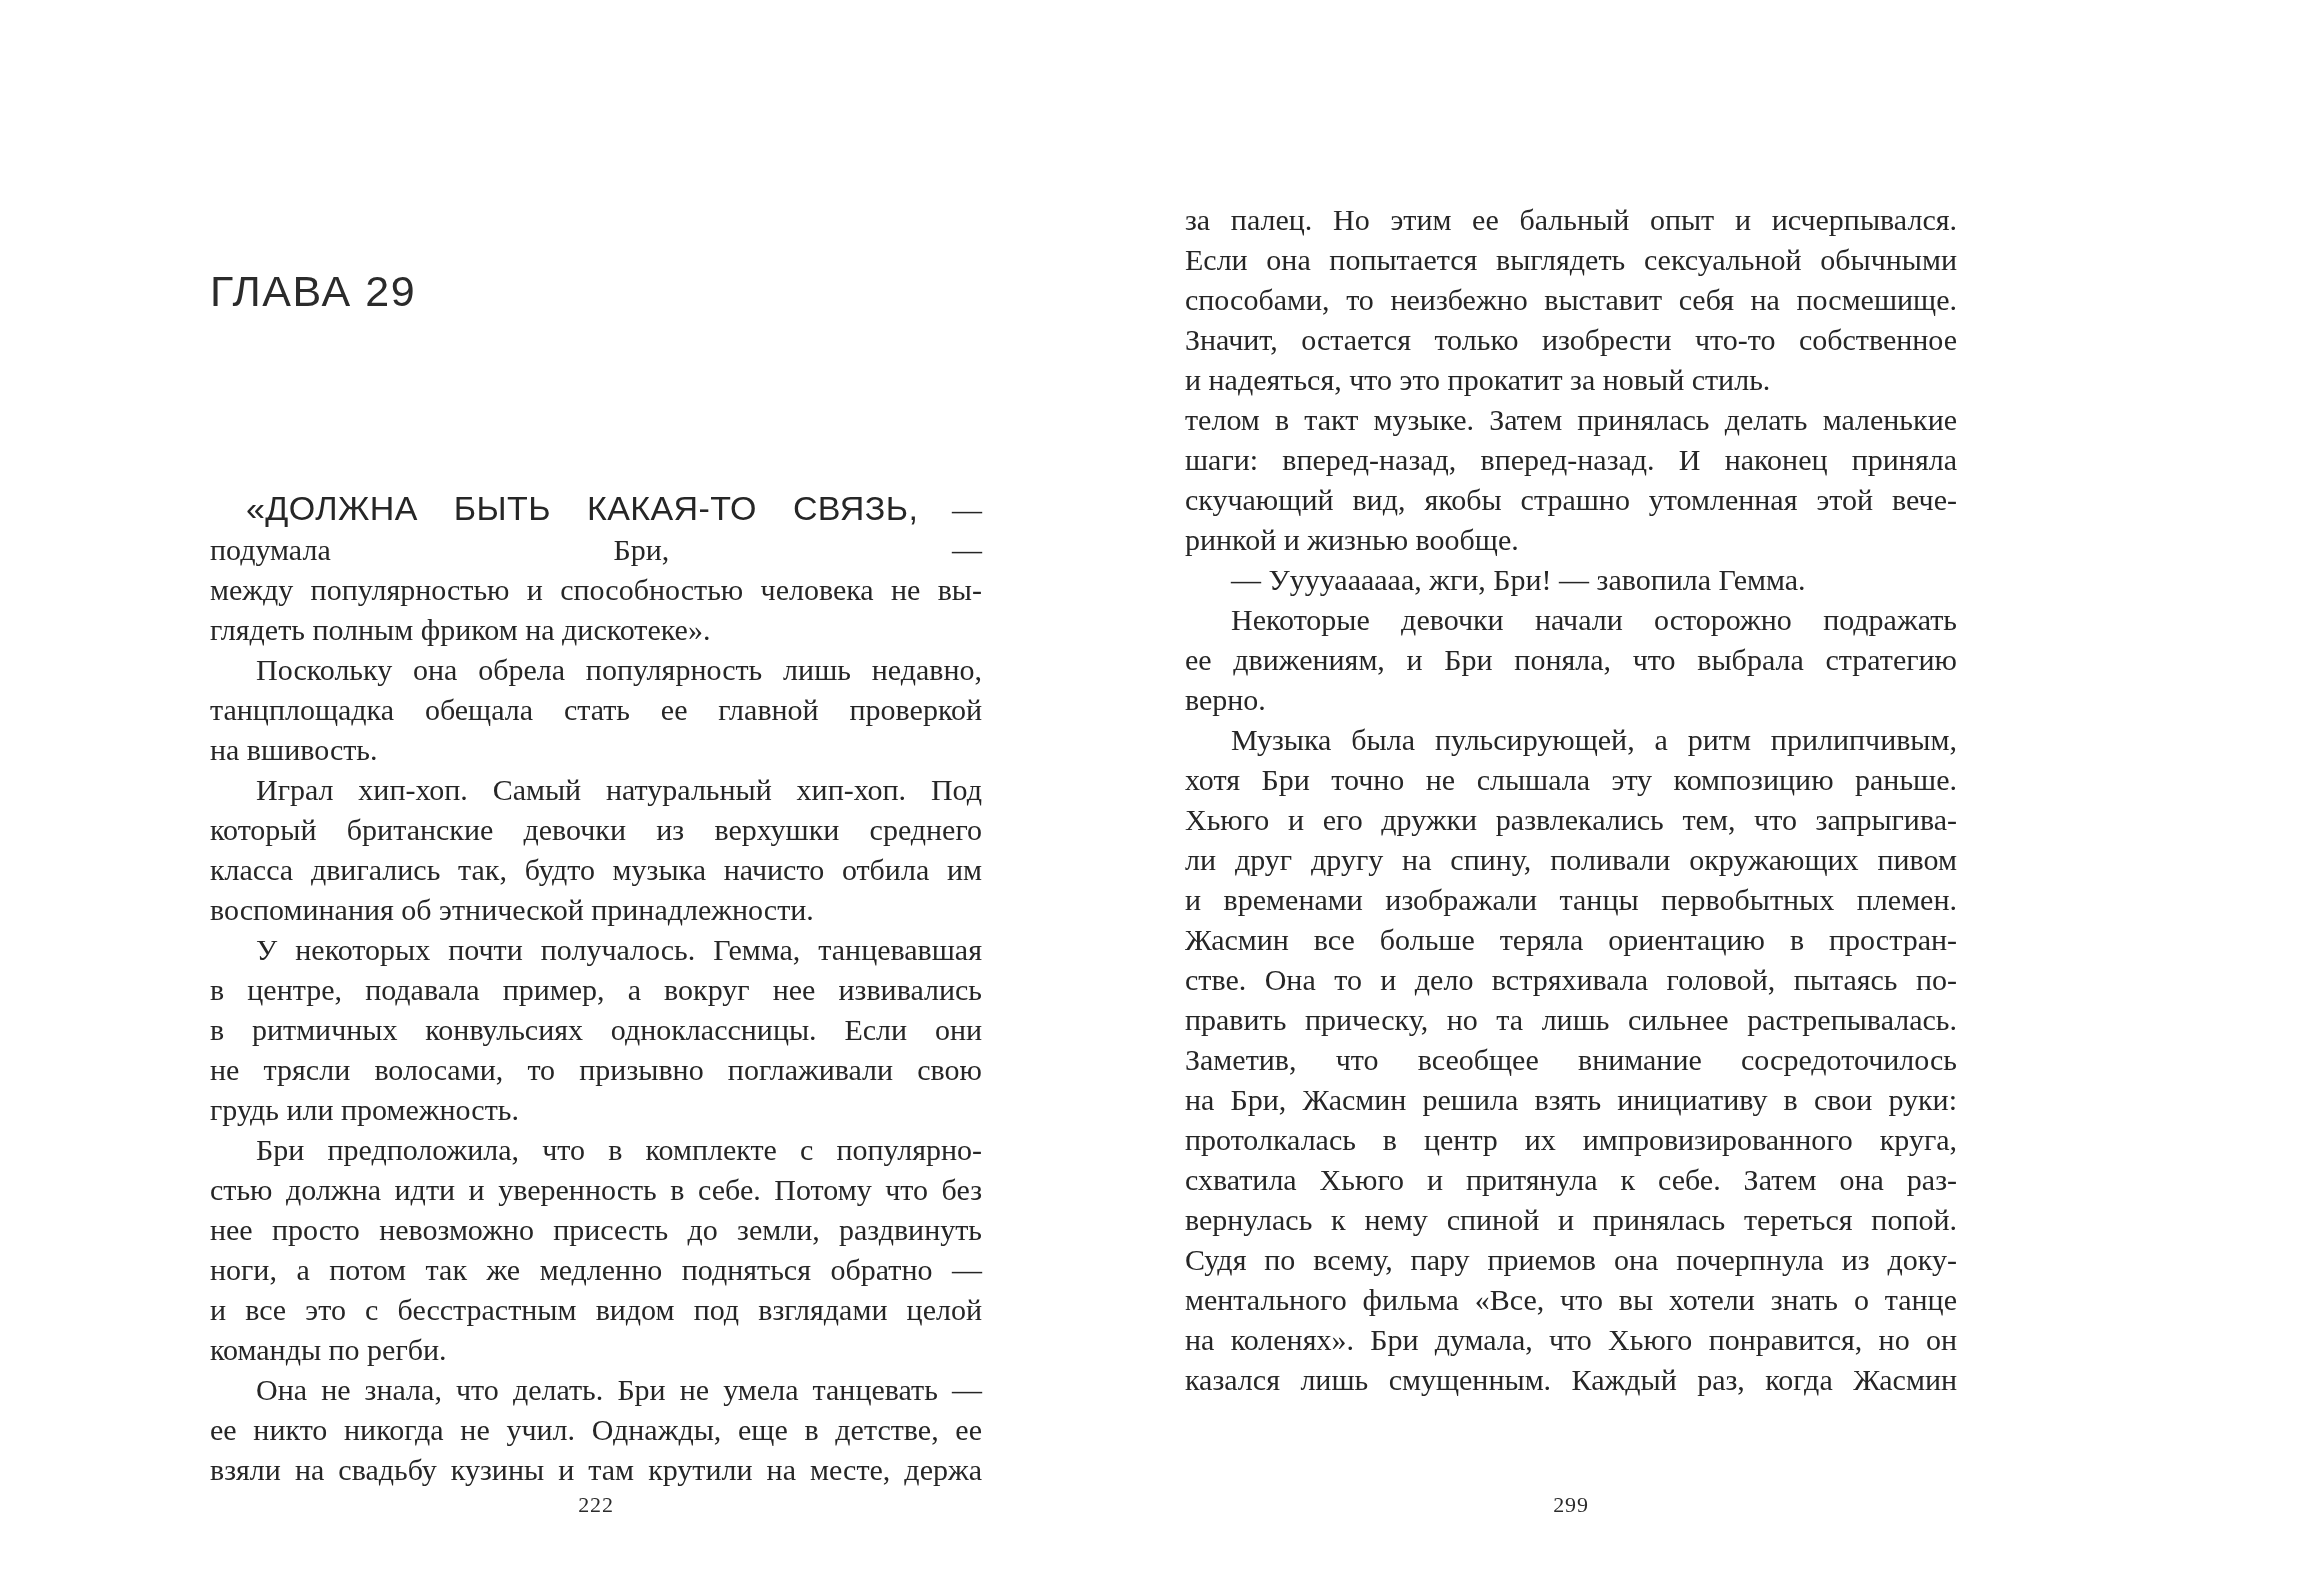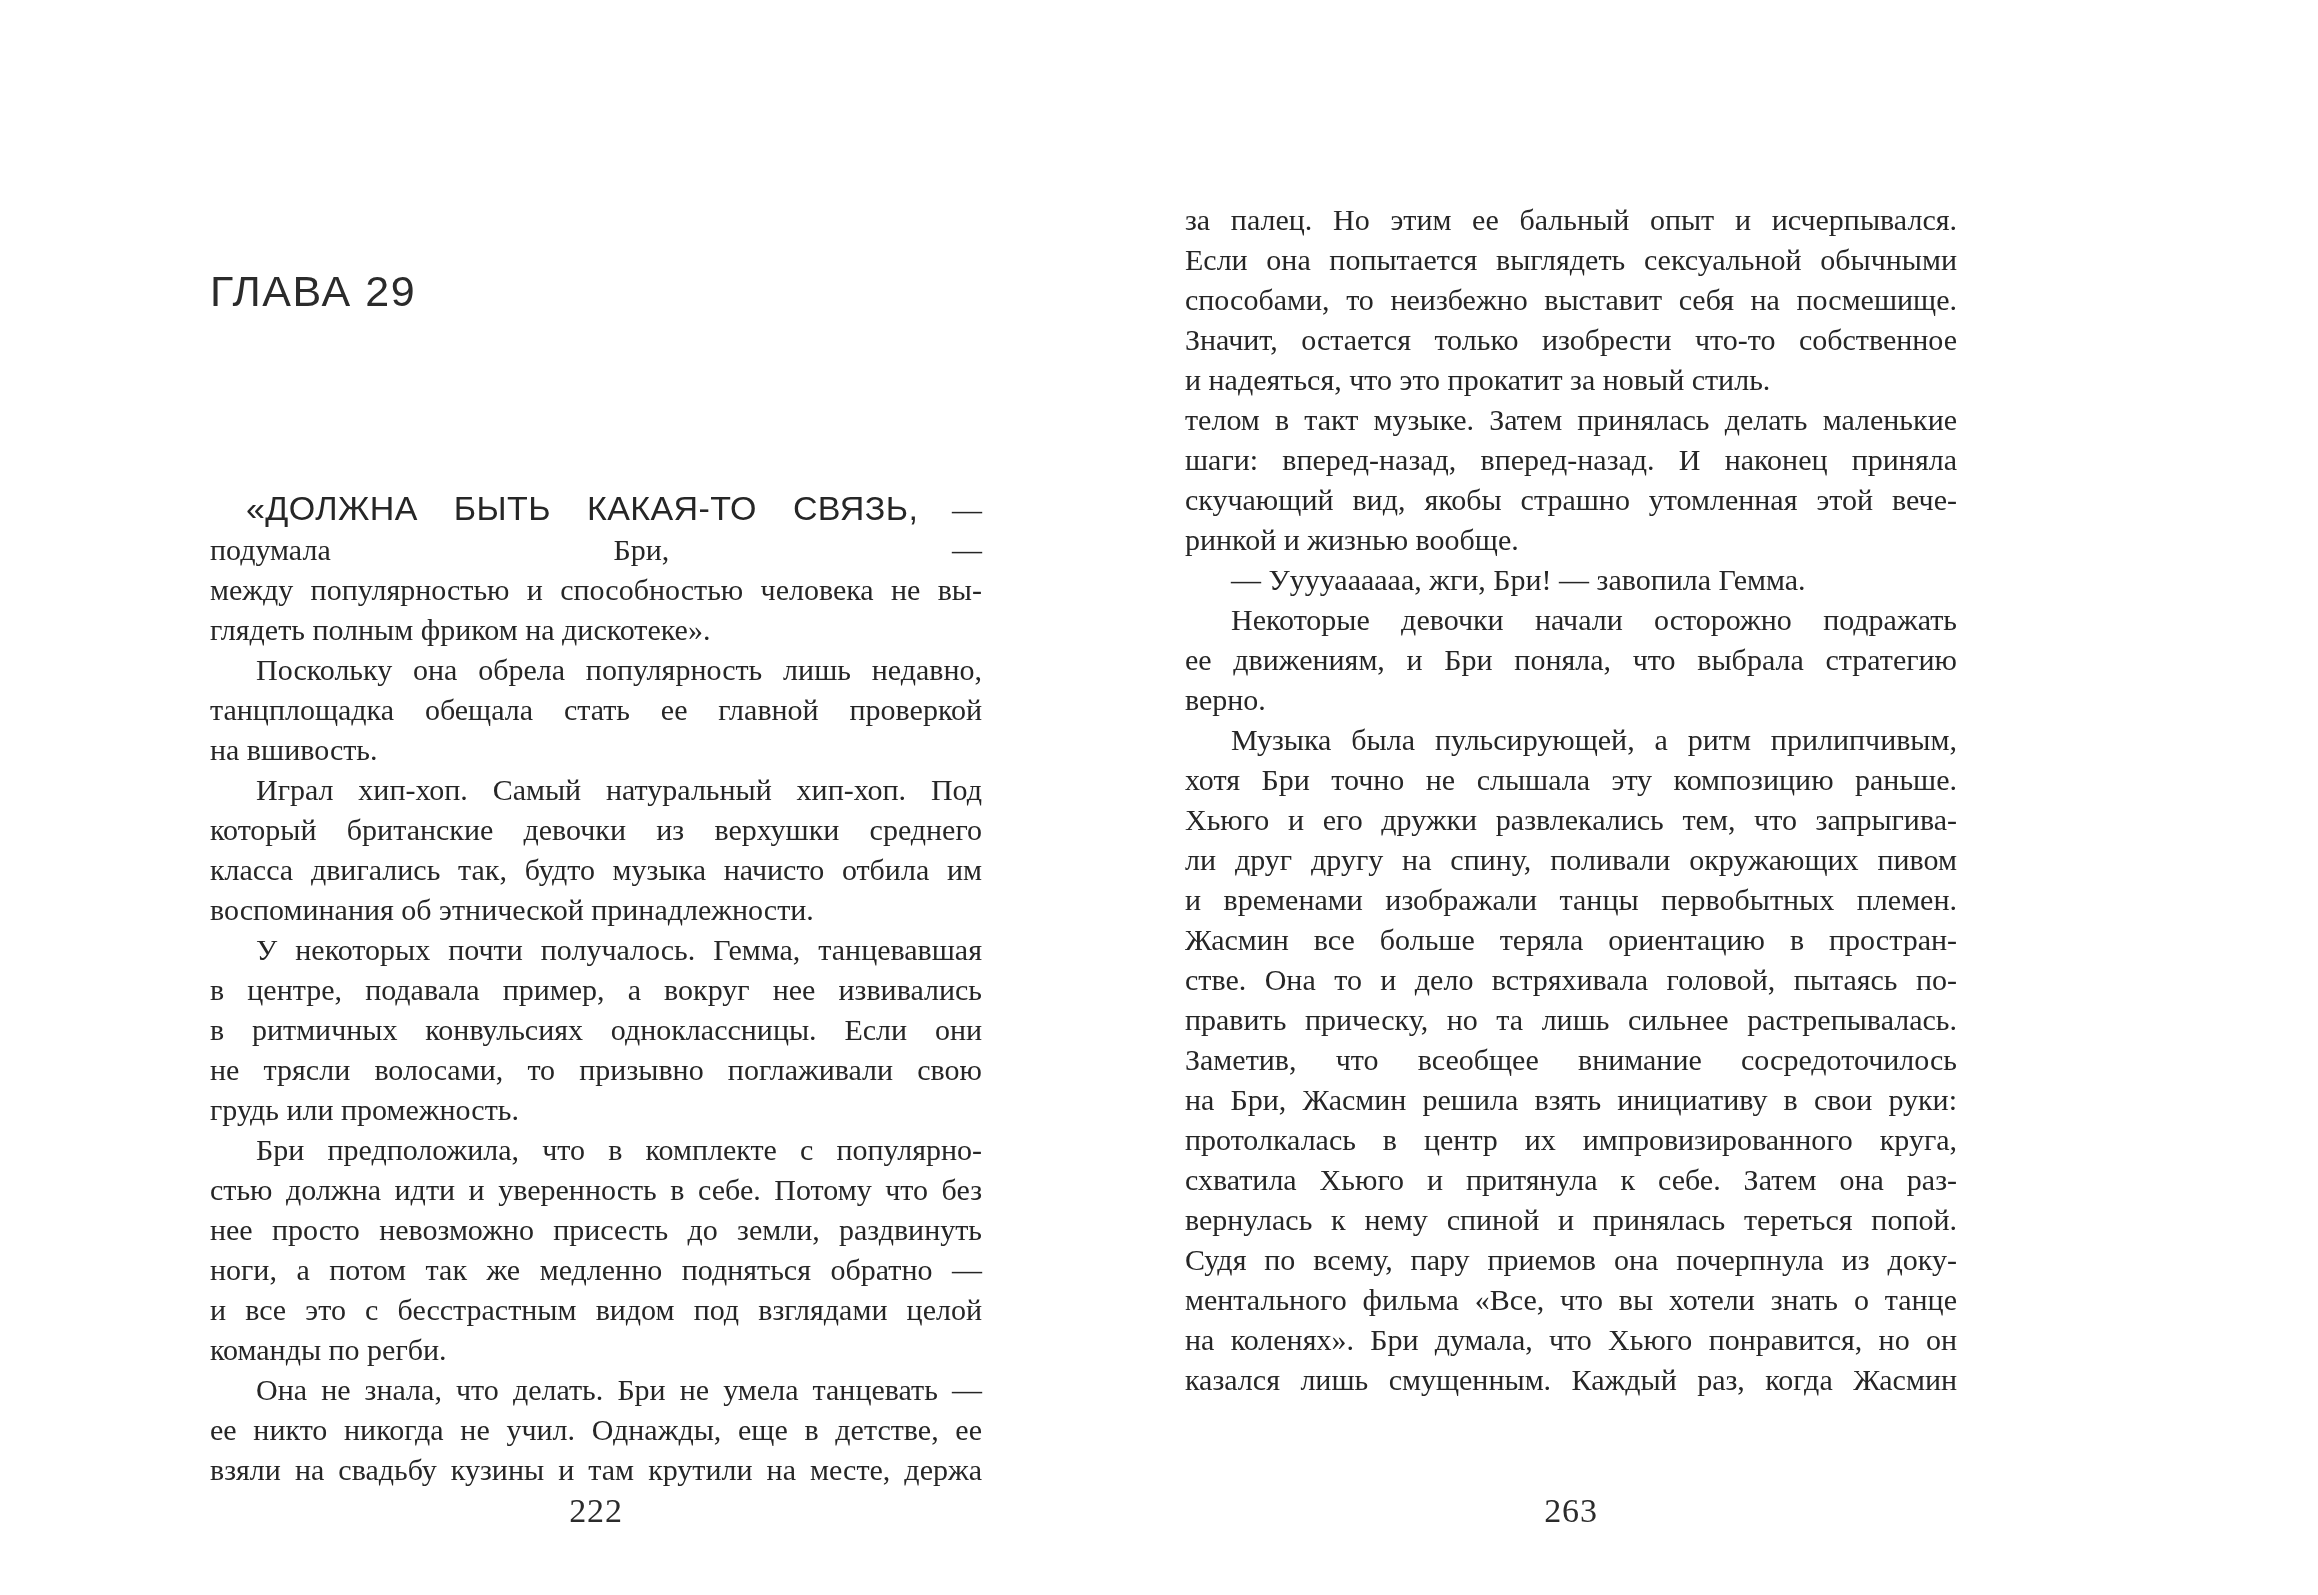--- a/index.html
+++ b/index.html
@@ -71,21 +71,21 @@
     margin-left: 36px;
   }
 
   .page-number {
     position: absolute;
     top: 1492px;
     left: 0;
     width: 100%;
     text-align: center;
     font-family: "Liberation Serif", "DejaVu Serif", serif;
-    font-size: 34px;
+    font-size: 22px;
     letter-spacing: 0.8px;
     color: #2b2b2b;
   }
 </style>
 </head>
 <body>
 
 <div class="spread">
 
   <section class="page page-left">
@@ -167,17 +167,17 @@
           <div class="line">на Бри, Жасмин решила взять инициативу в свои руки:</div>
           <div class="line">протолкалась в центр их импровизированного круга,</div>
           <div class="line">схватила Хьюго и притянула к себе. Затем она раз-</div>
           <div class="line">вернулась к нему спиной и принялась тереться попой.</div>
           <div class="line">Судя по всему, пару приемов она почерпнула из доку-</div>
           <div class="line">ментального фильма «Все, что вы хотели знать о танце</div>
           <div class="line">на коленях». Бри думала, что Хьюго понравится, но он</div>
           <div class="line last">казался лишь смущенным. Каждый раз, когда Жасмин</div>
         </div>
       </div>
-    <div class="page-number">263</div>
+    <div class="page-number">299</div>
   </section>
 
 </div>
 
 
 </body></html>

